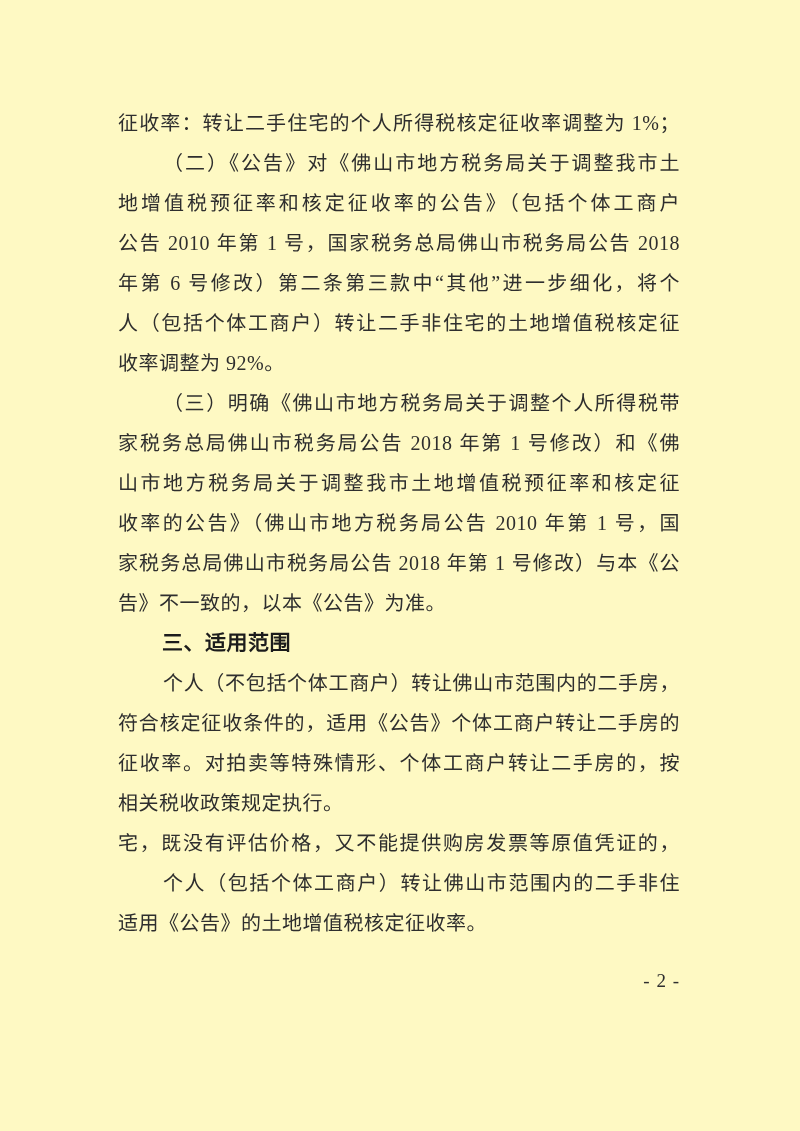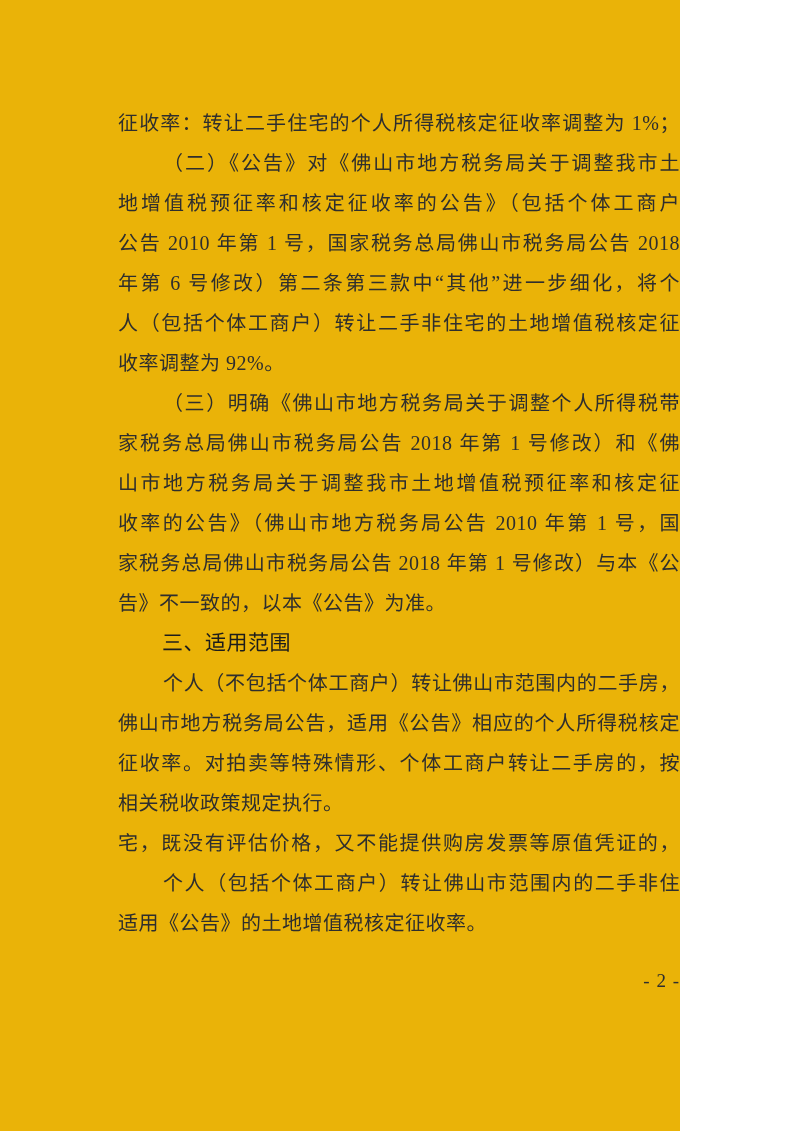--- a/index.html
+++ b/index.html
@@ -4,23 +4,23 @@
 <style>
   * { margin: 0; padding: 0; box-sizing: border-box; }
   html, body {
     width: 800px;
     height: 1131px;
     background: #ffffff;
     font-family: "Liberation Serif", "DejaVu Serif", serif;
   }
   .page {
     position: relative;
-    width: 680px;
+    width: 800px;
     height: 1131px;
-    background: #eab308;
+    background: #fef9c3;
     overflow: hidden;
   }
   .content {
     position: absolute;
     left: 118px;
     top: 103px;
     width: 562px;
     color: #2e2e2e;
   }
   .line {
@@ -36,21 +36,21 @@
   }
   .line.fill-indent {
     text-align-last: justify;
     padding-left: 45px;
   }
   .line.end {
     text-align-last: left;
   }
   .line.heading {
     font-family: "Liberation Sans", "DejaVu Sans", sans-serif;
-    font-weight: normal;
+    font-weight: bold;
     font-size: 21px;
     color: #1c1c1c;
     padding-left: 44px;
     text-align-last: left;
   }
   .page-number {
     margin-top: 27px;
     text-align: right;
     font-size: 19px;
     color: #2e2e2e;
@@ -72,21 +72,21 @@
         <div class="line fill">人（包括个体工商户）转让二手非住宅的土地增值税核定征</div>
         <div class="line end">收率调整为 92%。</div>
         <div class="line fill-indent">（三）明确《佛山市地方税务局关于调整个人所得税带</div>
         <div class="line fill">家税务总局佛山市税务局公告 2018 年第 1 号修改）和《佛</div>
         <div class="line fill">山市地方税务局关于调整我市土地增值税预征率和核定征</div>
         <div class="line fill">收率的公告》（佛山市地方税务局公告 2010 年第 1 号，国</div>
         <div class="line fill">家税务总局佛山市税务局公告 2018 年第 1 号修改）与本《公</div>
         <div class="line end">告》不一致的，以本《公告》为准。</div>
         <div class="line heading">三、适用范围</div>
         <div class="line fill-indent">个人（不包括个体工商户）转让佛山市范围内的二手房，</div>
-        <div class="line fill">佛山市地方税务局公告，适用《公告》相应的个人所得税核定</div>
+        <div class="line fill">符合核定征收条件的，适用《公告》个体工商户转让二手房的</div>
         <div class="line fill">征收率。对拍卖等特殊情形、个体工商户转让二手房的，按</div>
         <div class="line end">相关税收政策规定执行。</div>
         <div class="line fill">宅，既没有评估价格，又不能提供购房发票等原值凭证的，</div>
         <div class="line fill-indent">个人（包括个体工商户）转让佛山市范围内的二手非住</div>
         <div class="line end">适用《公告》的土地增值税核定征收率。</div>
       </div>
     <div class="page-number">- 2 -</div>
   </div>
 </div>
 

